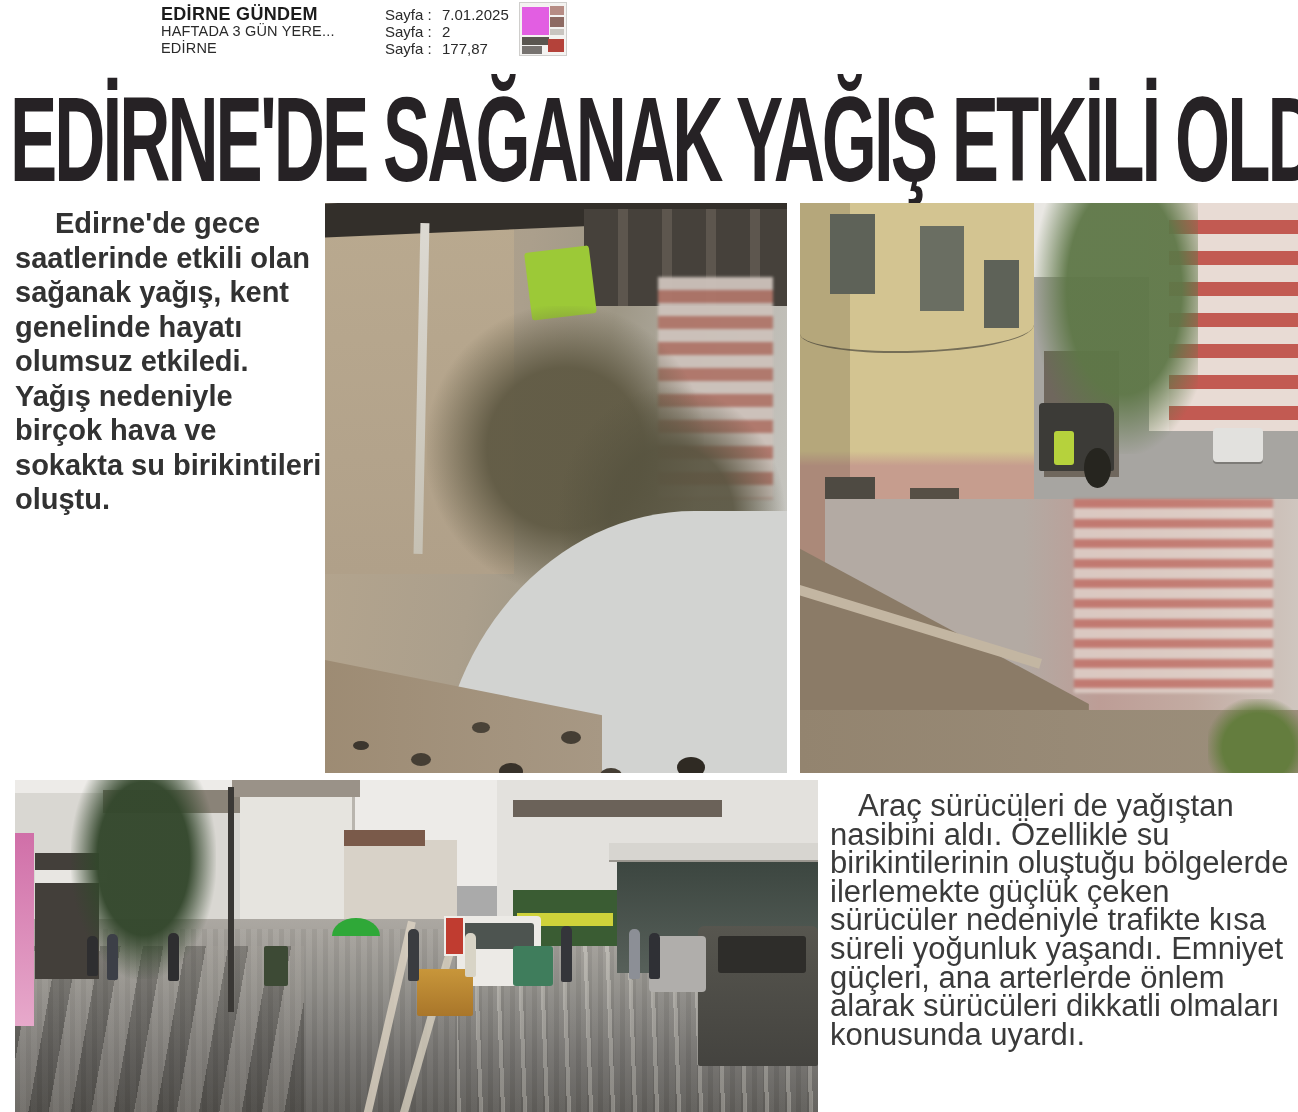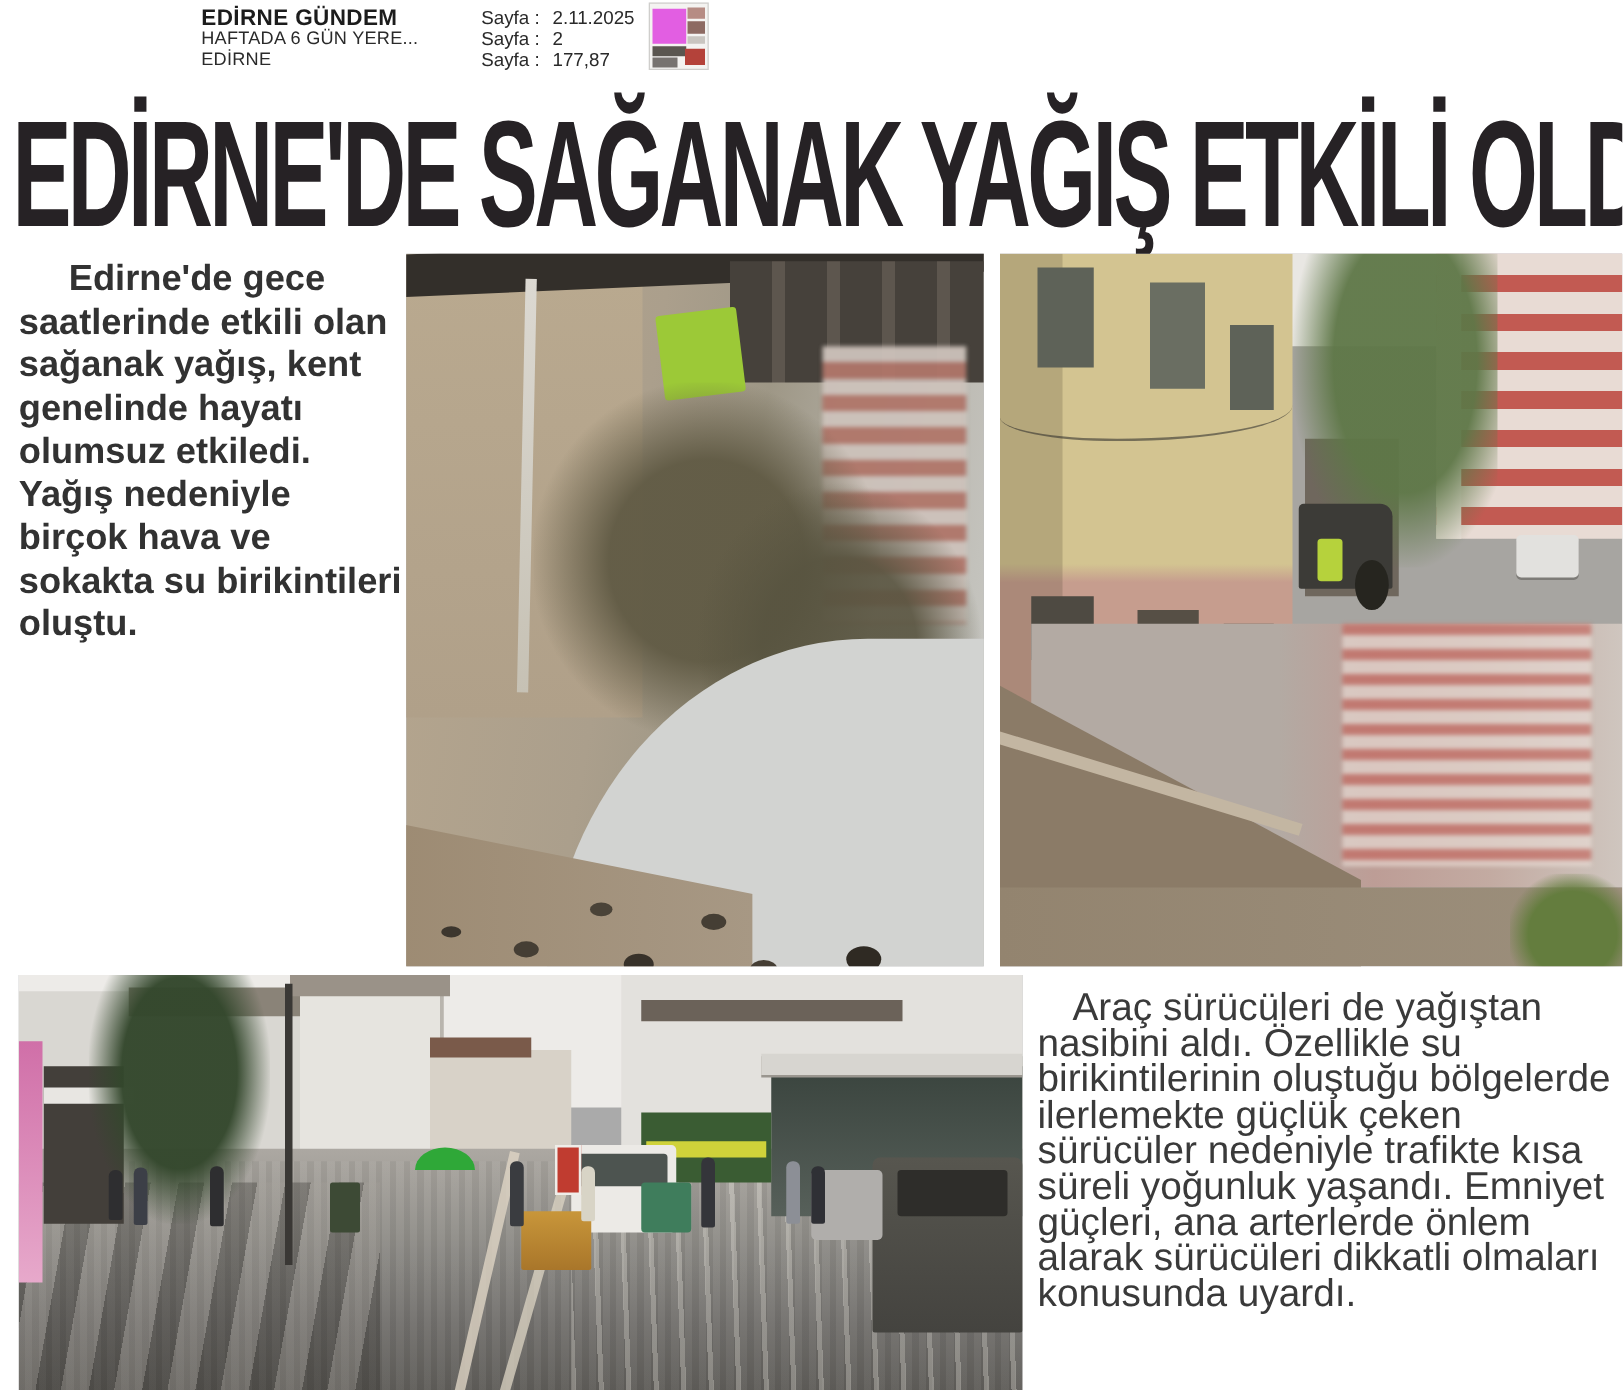--- a/index.html
+++ b/index.html
@@ -150,28 +150,28 @@
   .pp8{left:79%;top:46%;height:46px;background:#2f3035;}
 </style>
 </head>
 <body>
 
 <div class="page">
 
 
   <div class="pub">
     <div class="name">EDİRNE GÜNDEM</div>
-    <div class="line">HAFTADA 6 GÜN YERE...</div>
+    <div class="line">HAFTADA 3 GÜN YERE...</div>
     <div class="line">EDİRNE</div>
   </div>
 
   <div class="meta">
     <div class="row">
       <span class="lab">Sayfa :</span>
-      <span class="val">2.11.2025</span>
+      <span class="val">7.01.2025</span>
     </div>
     <div class="row">
       <span class="lab">Sayfa :</span>
       <span class="val">2</span>
     </div>
     <div class="row">
       <span class="lab">Sayfa :</span>
       <span class="val">177,87</span>
     </div>
   </div>

